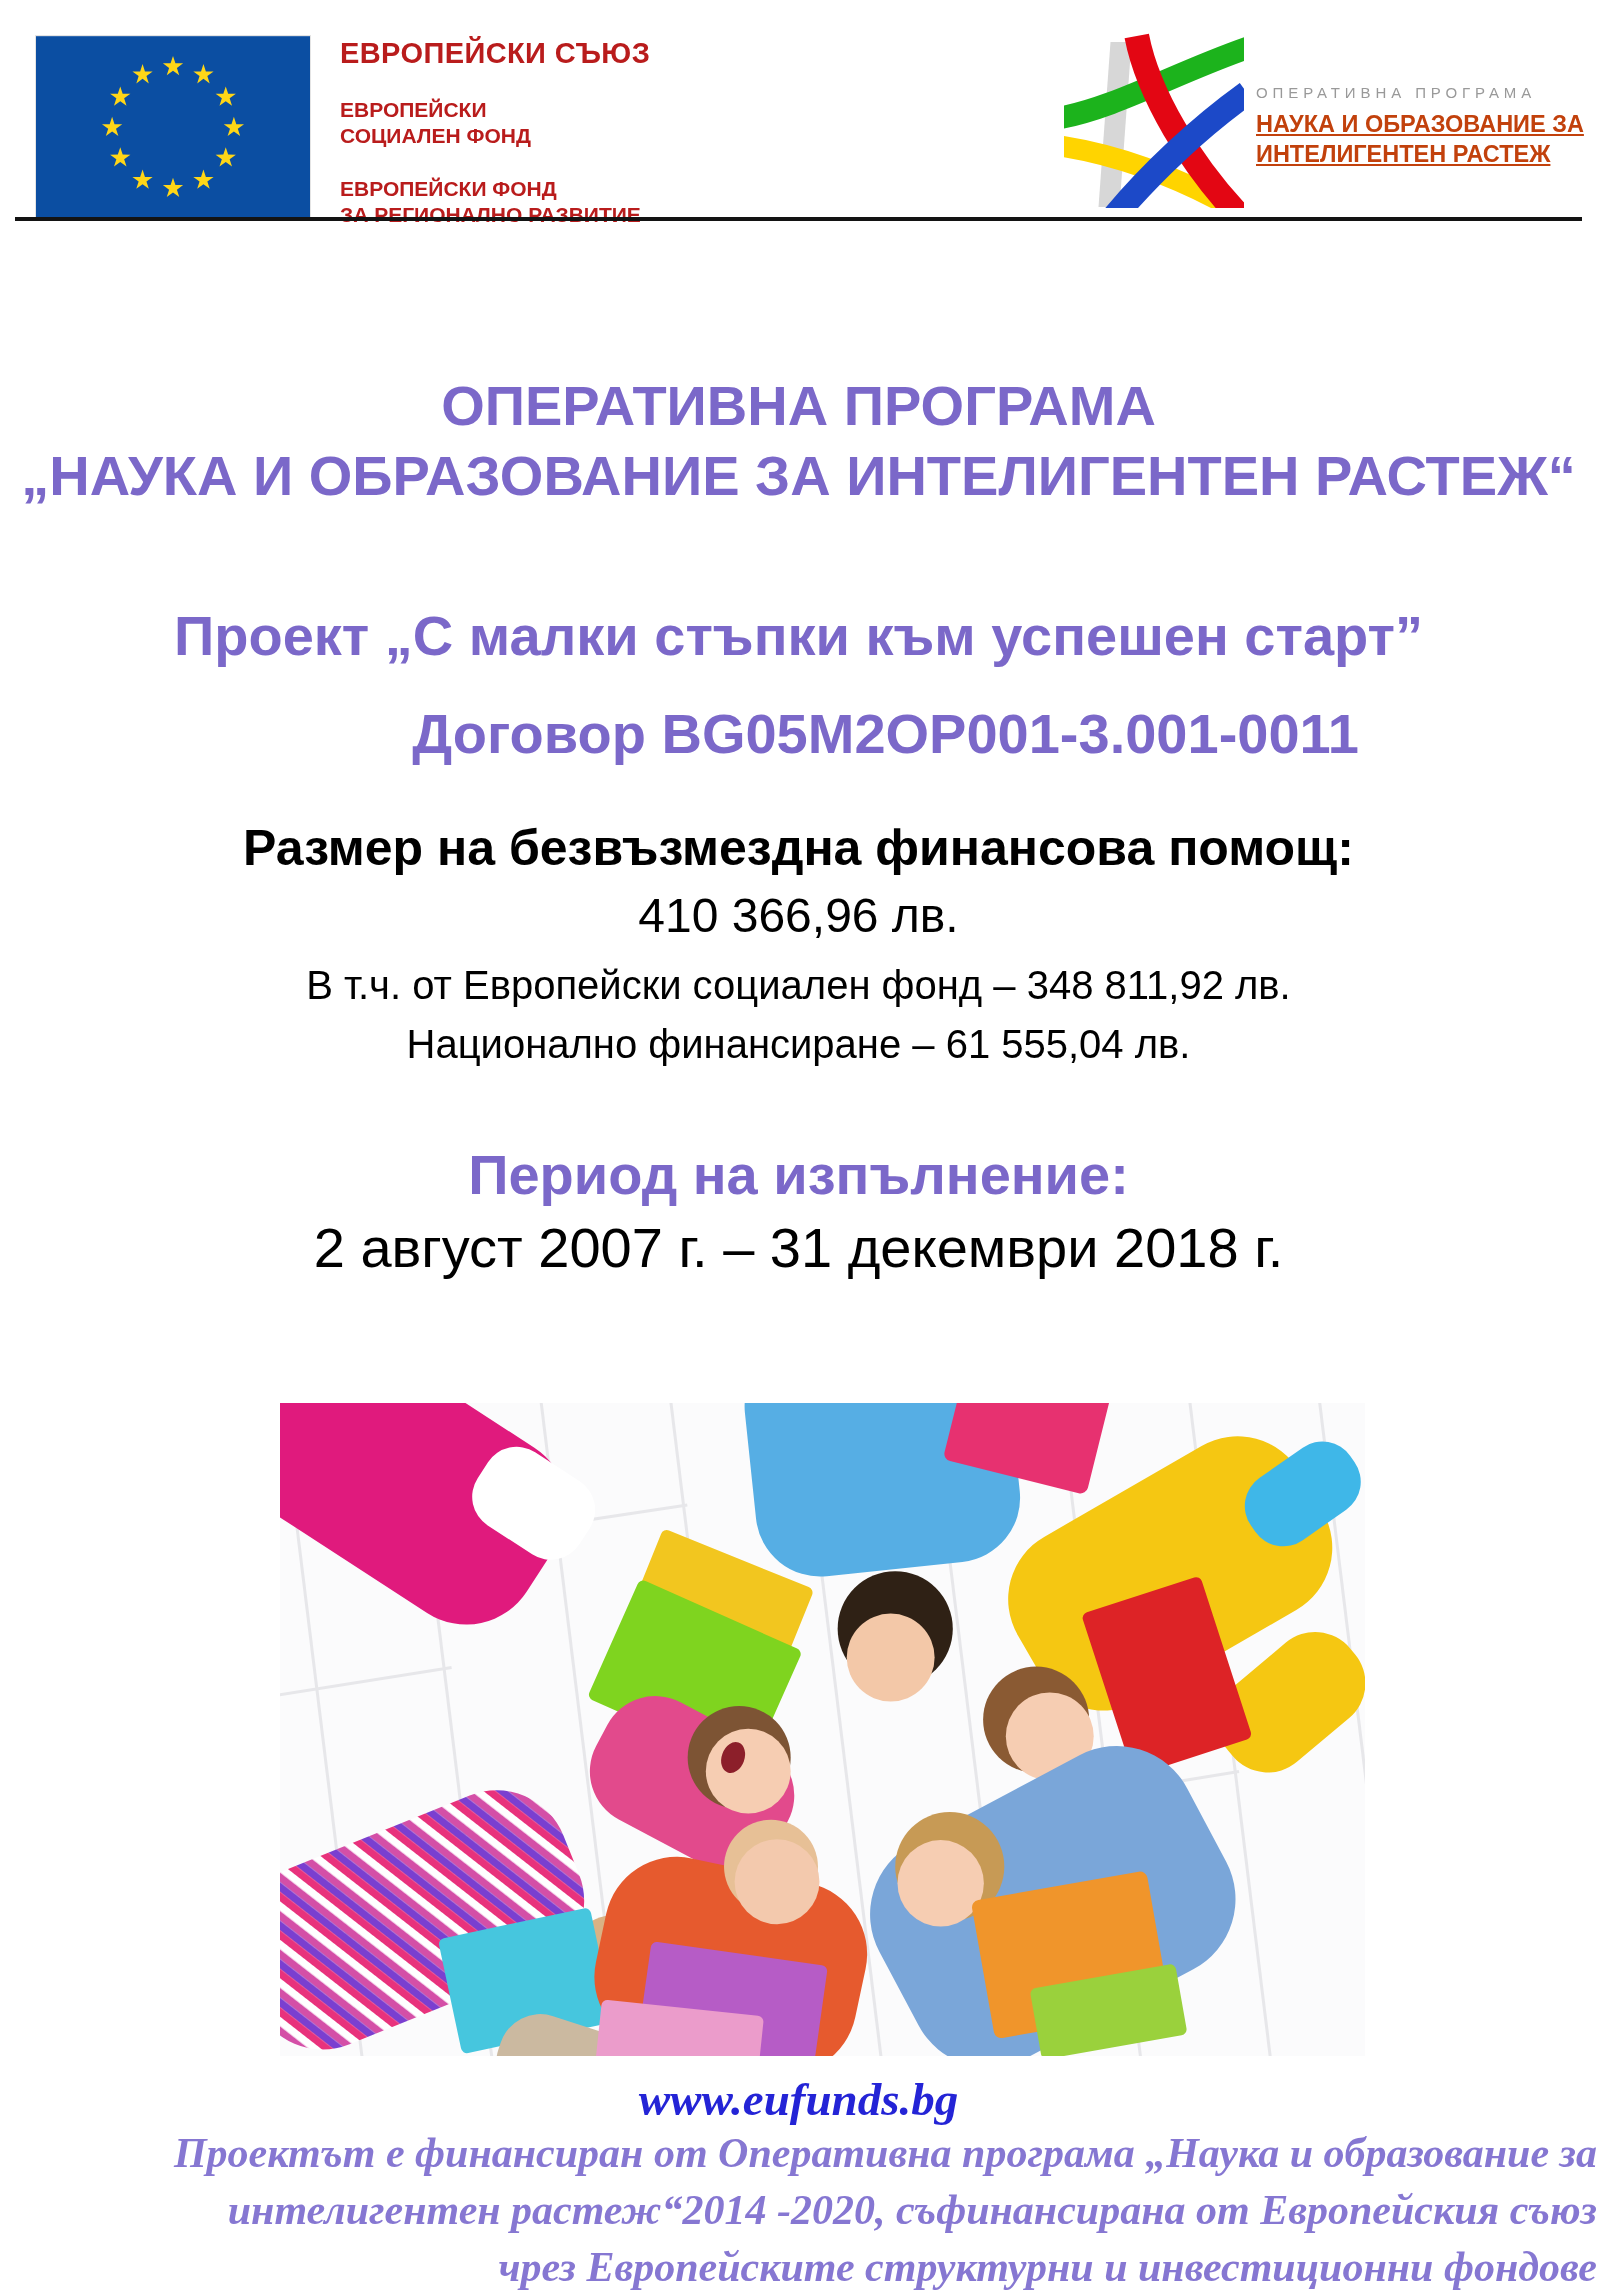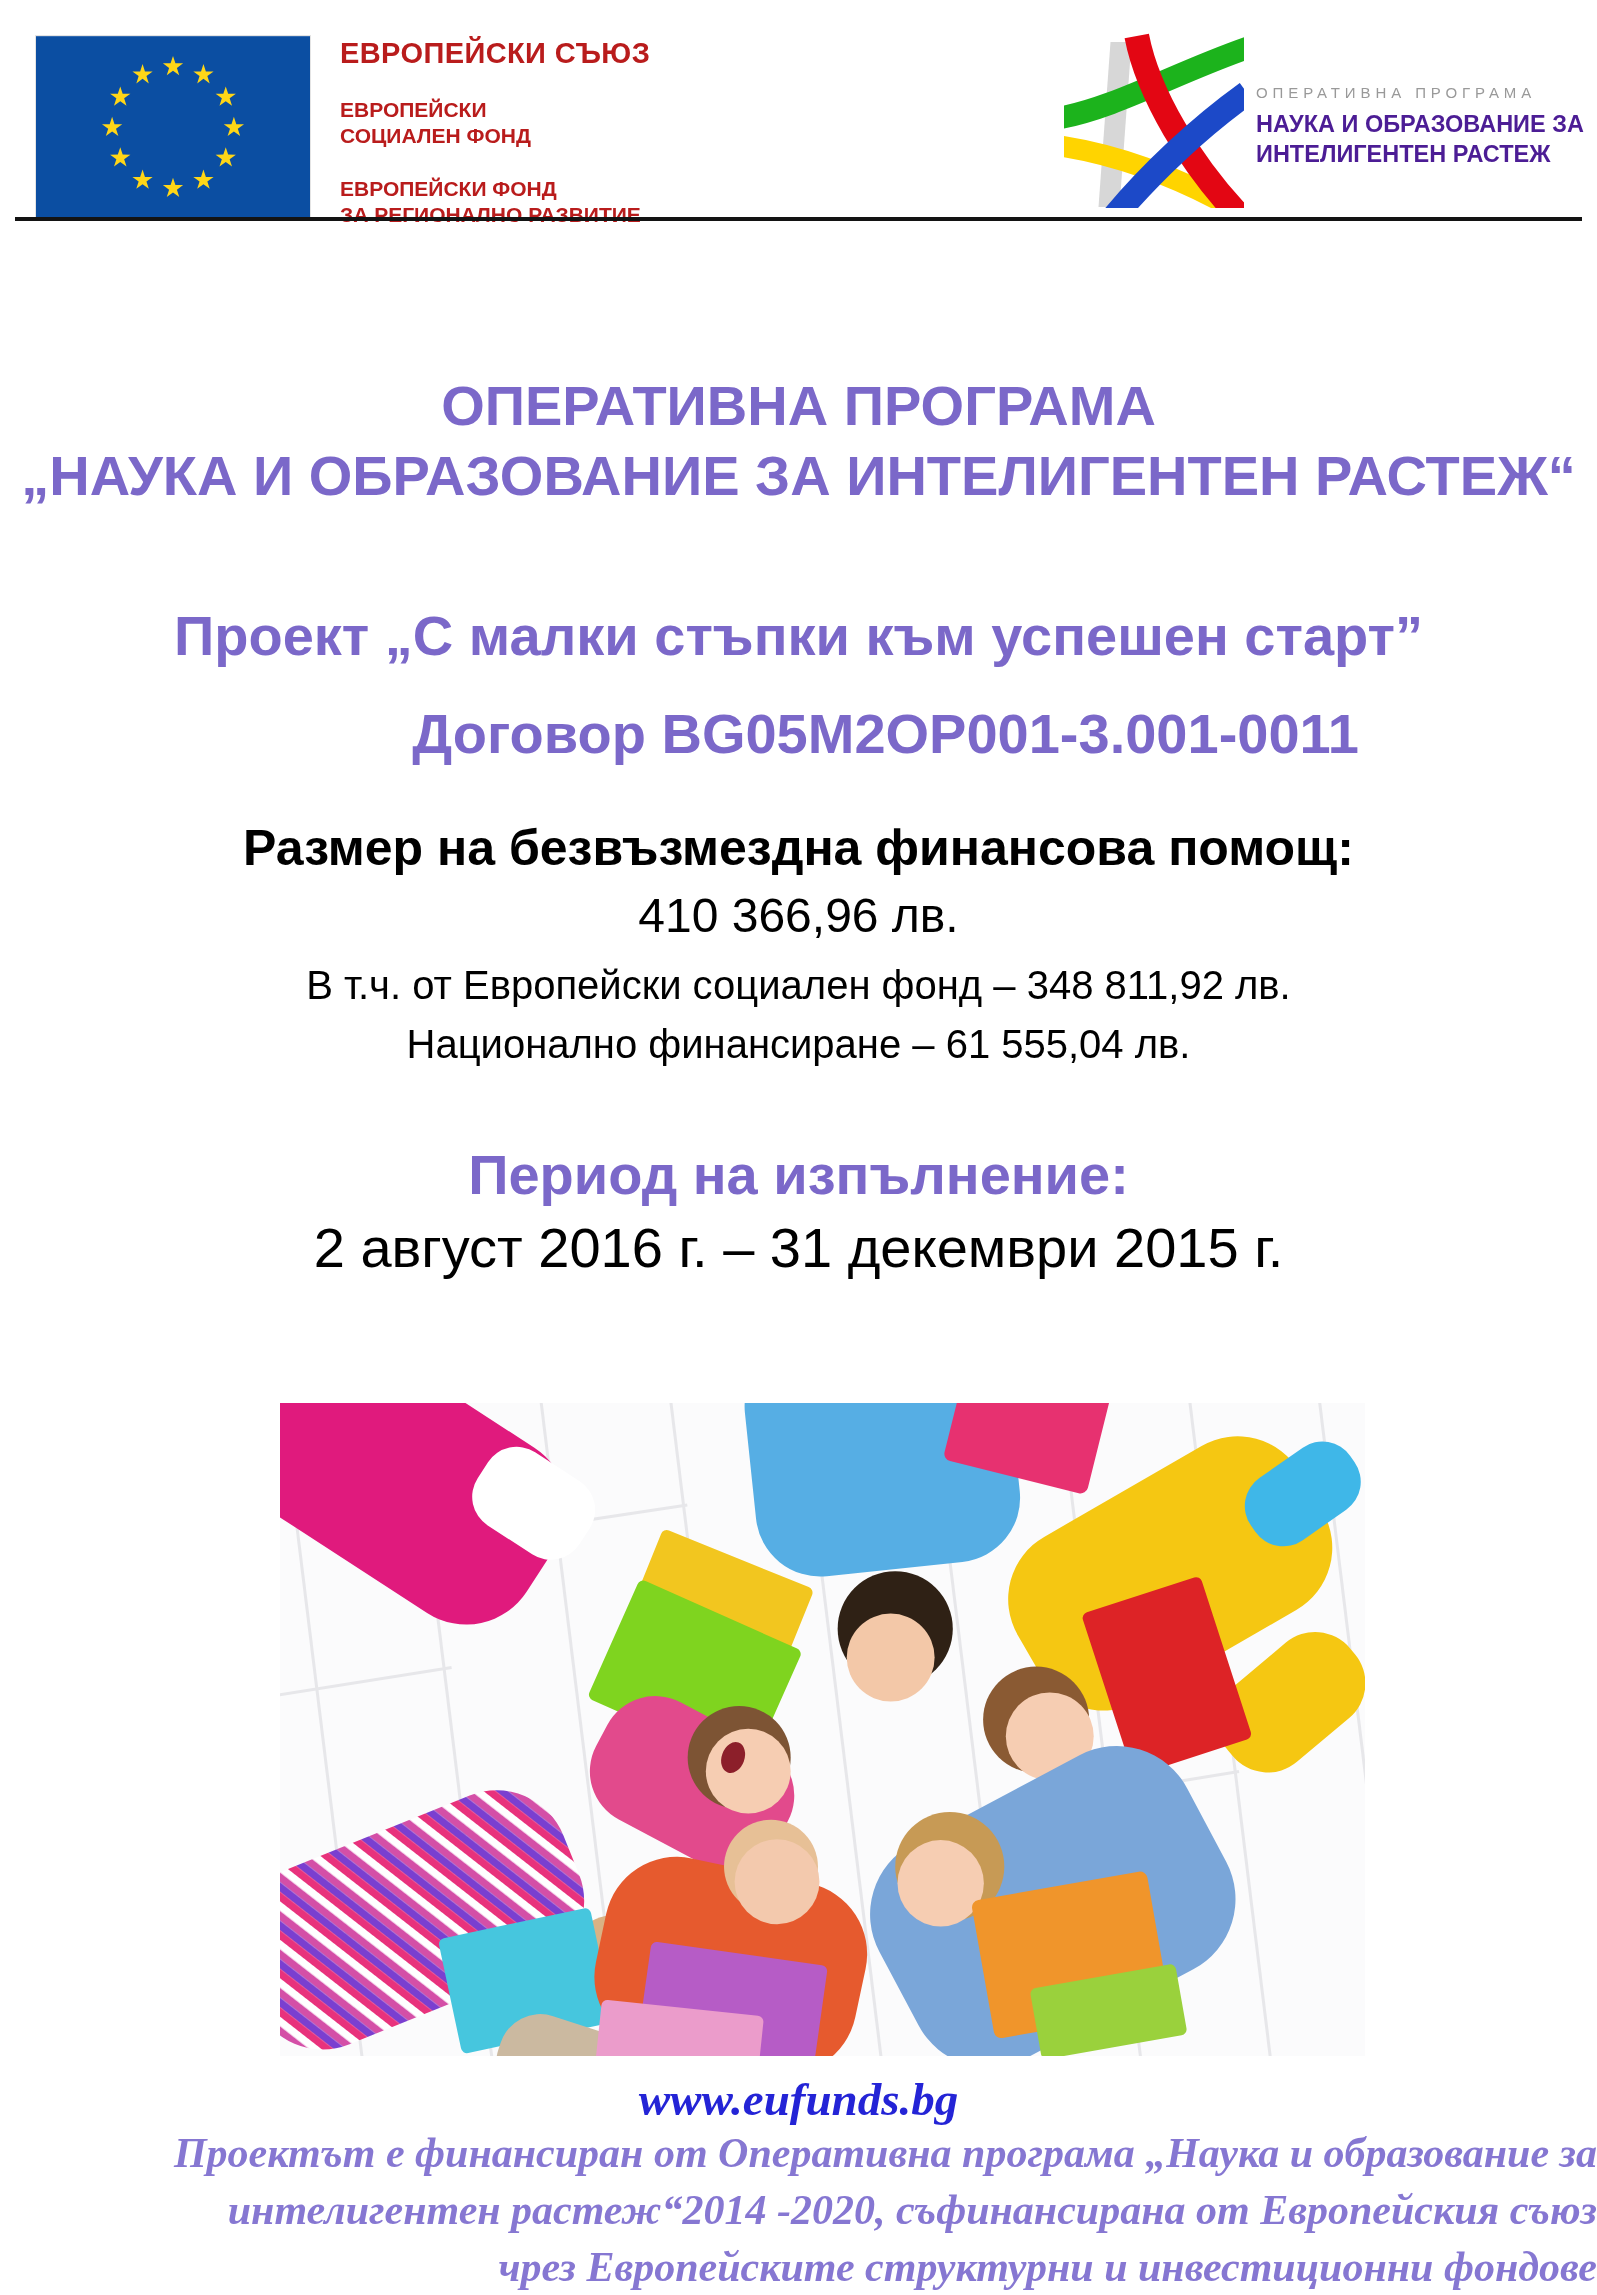--- a/index.html
+++ b/index.html
@@ -14,21 +14,21 @@
   .eu-text{color:#b91c1c;padding-top:1.5px;}
   .eu-union{font-size:29px;font-weight:bold;margin:0 0 27px 0;letter-spacing:0.4px;}
   .eu-fund{font-size:21px;font-weight:bold;line-height:26.5px;margin:0 0 26px 0;}
   .eu-fund:last-child{margin-bottom:0;}
 
   .op-logo{position:absolute;left:1064px;top:26px;display:flex;}
   .op-ribbons{width:180px;height:182px;}
   .op-ribbons svg{display:block;width:100%;height:100%;overflow:hidden;}
   .op-text{margin-left:12px;margin-top:58px;}
   .op-small{font-size:15px;letter-spacing:4.9px;color:#999;margin-bottom:9px;white-space:nowrap;}
-  .op-name{font-size:23.5px;font-weight:bold;color:#4c1d95;line-height:29.5px;white-space:nowrap;}
+  .op-name{font-size:23.5px;font-weight:bold;color:#c2410c;line-height:29.5px;white-space:nowrap;text-decoration:underline;}
 
   .header-divider{position:absolute;top:217px;left:15px;width:1567px;height:3.8px;background:#131313;}
 
   
   .t-center{position:absolute;left:0;width:1597px;text-align:center;}
   .purple{color:#7b68c9;}
   .program-title{top:371px;font-size:56px;font-weight:bold;line-height:70px;}
   .project-block{top:598px;font-size:56px;font-weight:bold;line-height:76px;}
   .project-line2{padding-left:174px;margin-top:22px;}
   .grant-heading{top:819px;font-size:50px;font-weight:bold;color:#000;}
@@ -121,21 +121,21 @@
   </div>
 
   <div class="t-center grant-heading">Размер на безвъзмездна финансова помощ:</div>
   <div class="t-center grant-amount">410 366,96 лв.</div>
   <div class="t-center grant-details">
     <div>В т.ч. от Европейски социален фонд – 348 811,92 лв.</div>
     <div>Национално финансиране – 61 555,04 лв.</div>
   </div>
 
   <div class="t-center period-heading purple">Период на изпълнение:</div>
-  <div class="t-center period-value">2 август 2016 г. – 31 декември 2015 г.</div>
+  <div class="t-center period-value">2 август 2007 г. – 31 декември 2018 г.</div>
 
   <div class="photo">
     <svg viewBox="0 0 1432 862" xmlns="http://www.w3.org/2000/svg">
       <defs>
         <pattern id="stripes" width="40" height="40" patternUnits="userSpaceOnUse" patternTransform="rotate(60)">
           <rect width="40" height="10" fill="#ffffff"></rect>
           <rect y="10" width="40" height="10" fill="#d44fa7"></rect>
           <rect y="20" width="40" height="10" fill="#7a3fd0"></rect>
           <rect y="30" width="40" height="10" fill="#e8327c"></rect>
         </pattern>

